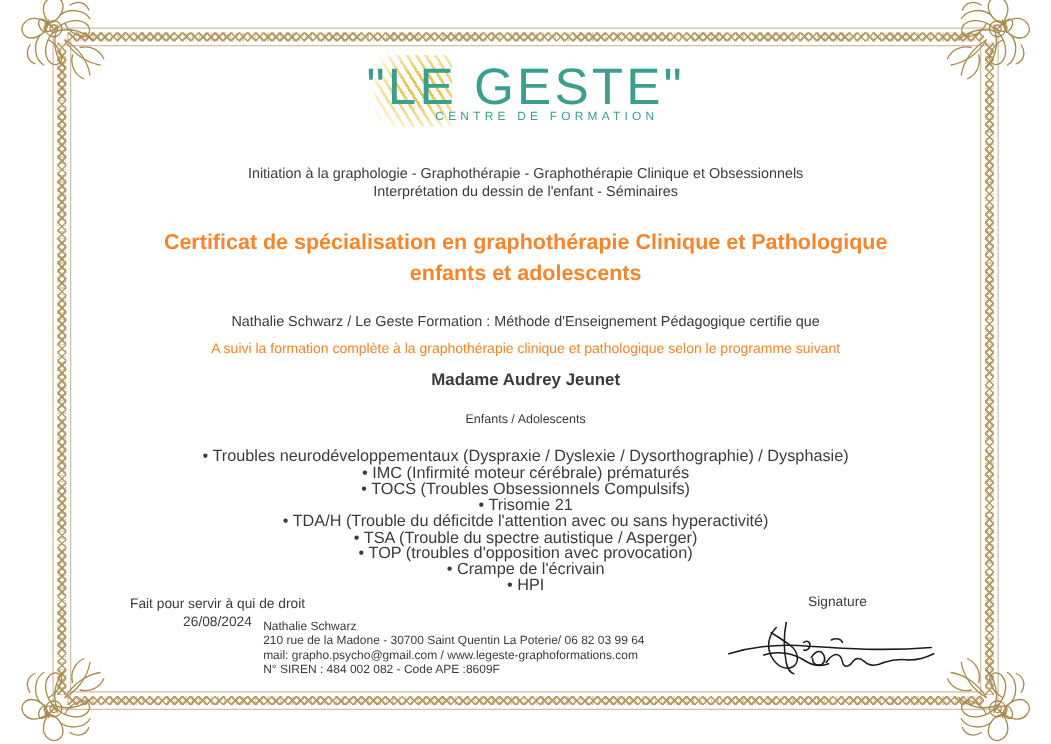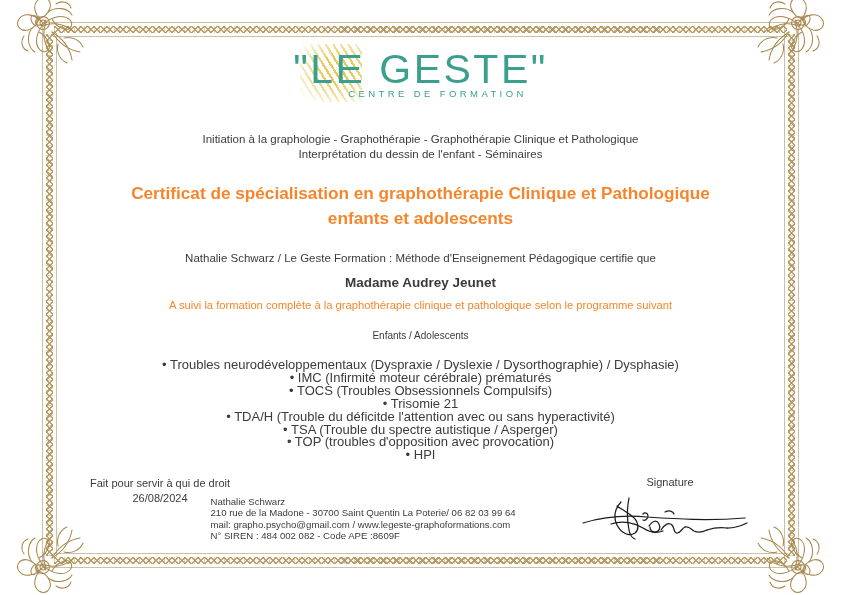--- a/index.html
+++ b/index.html
@@ -159,21 +159,21 @@
   
   #footer-area {
     position: absolute;
     left: 0;
     right: 0;
     top: 418px;
     height: 100px;
   }
   #issue-block {
     position: absolute;
-    left: 30px;
+    left: 44px;
     top: 22px;
     font-size: 11px;
     line-height: 15px;
     color: #3b3b3b;
   }
   #issue-date { text-align: center; }
 
   #org-block {
     position: absolute;
     left: 50%;
@@ -318,45 +318,46 @@
 
 <div id="certificate-content">
 
   <div id="logo-block">
     <div id="logo-hatch"></div>
     <div id="logo-wordmark" class="center">"LE GESTE"</div>
     <div id="logo-subtitle" class="center">CENTRE DE FORMATION</div>
   </div>
 
   <div id="course-lines" class="center">
-    <div>Initiation à la graphologie - Graphothérapie - Graphothérapie Clinique et Pathologique</div>
+    <div>Initiation à la graphologie - Graphothérapie - Graphothérapie Clinique et Obsessionnels</div>
     <div>Interprétation du dessin de l'enfant - Séminaires</div>
   </div>
 
   <div id="main-title" class="center">
     <div>Certificat  de spécialisation en graphothérapie Clinique et Pathologique</div>
     <div>enfants et adolescents</div>
   </div>
 
   <div id="certifier-line" class="center">Nathalie Schwarz / Le Geste Formation : Méthode d'Enseignement Pédagogique certifie que</div>
 
+  <div id="completion-line" class="center">A suivi la formation complète à la graphothérapie clinique et pathologique selon le programme suivant</div>
+
   <div id="recipient-name" class="center">Madame Audrey Jeunet</div>
-
-  <div id="completion-line" class="center">A suivi la formation complète à la graphothérapie clinique et pathologique selon le programme suivant</div>
 
   <div id="audience-line" class="center">Enfants / Adolescents</div>
 
   <div id="topic-list" class="center">
     <div class="topic-item">Troubles neurodéveloppementaux (Dyspraxie / Dyslexie / Dysorthographie) / Dysphasie)</div>
     <div class="topic-item">IMC (Infirmité moteur cérébrale) prématurés</div>
     <div class="topic-item">TOCS (Troubles Obsessionnels Compulsifs)</div>
     <div class="topic-item">Trisomie 21</div>
     <div class="topic-item">TDA/H (Trouble du déficitde l'attention avec ou sans hyperactivité)</div>
     <div class="topic-item">TSA (Trouble du spectre autistique / Asperger)</div>
     <div class="topic-item">TOP (troubles d'opposition avec provocation)</div>
+    <div class="topic-item">Crampe de l'écrivain</div>
     <div class="topic-item">HPI</div>
   </div>
 
   <div id="footer-area">
 
     <div id="issue-block">
       <div>Fait pour servir à qui de droit</div>
       <div id="issue-date">26/08/2024</div>
     </div>
 

